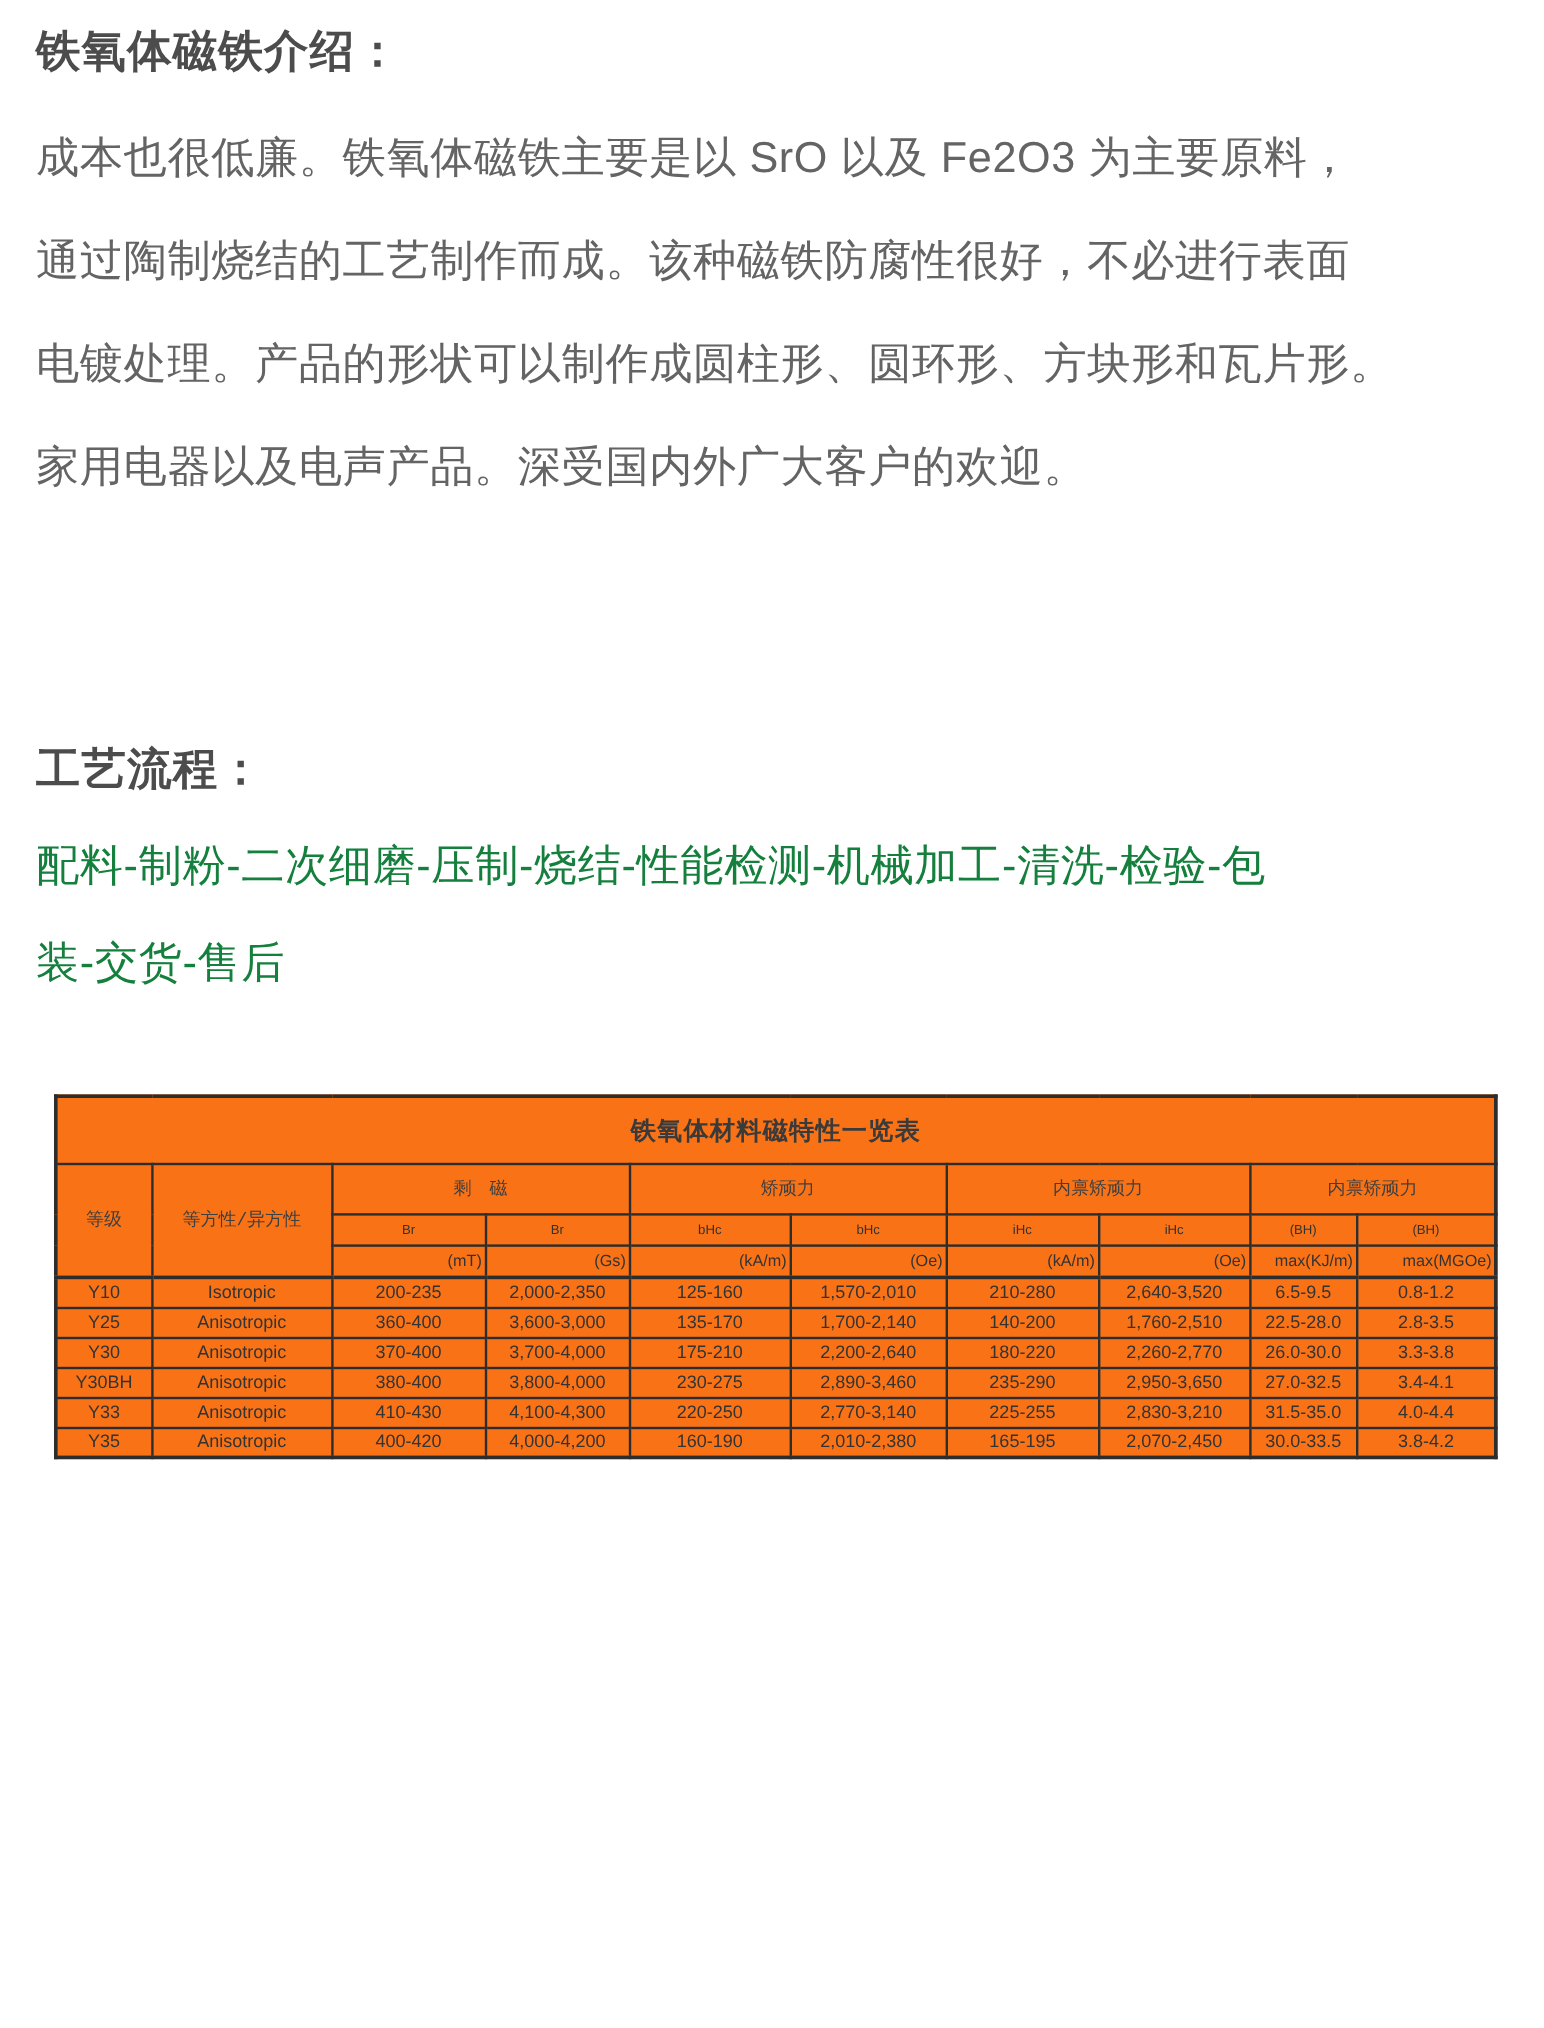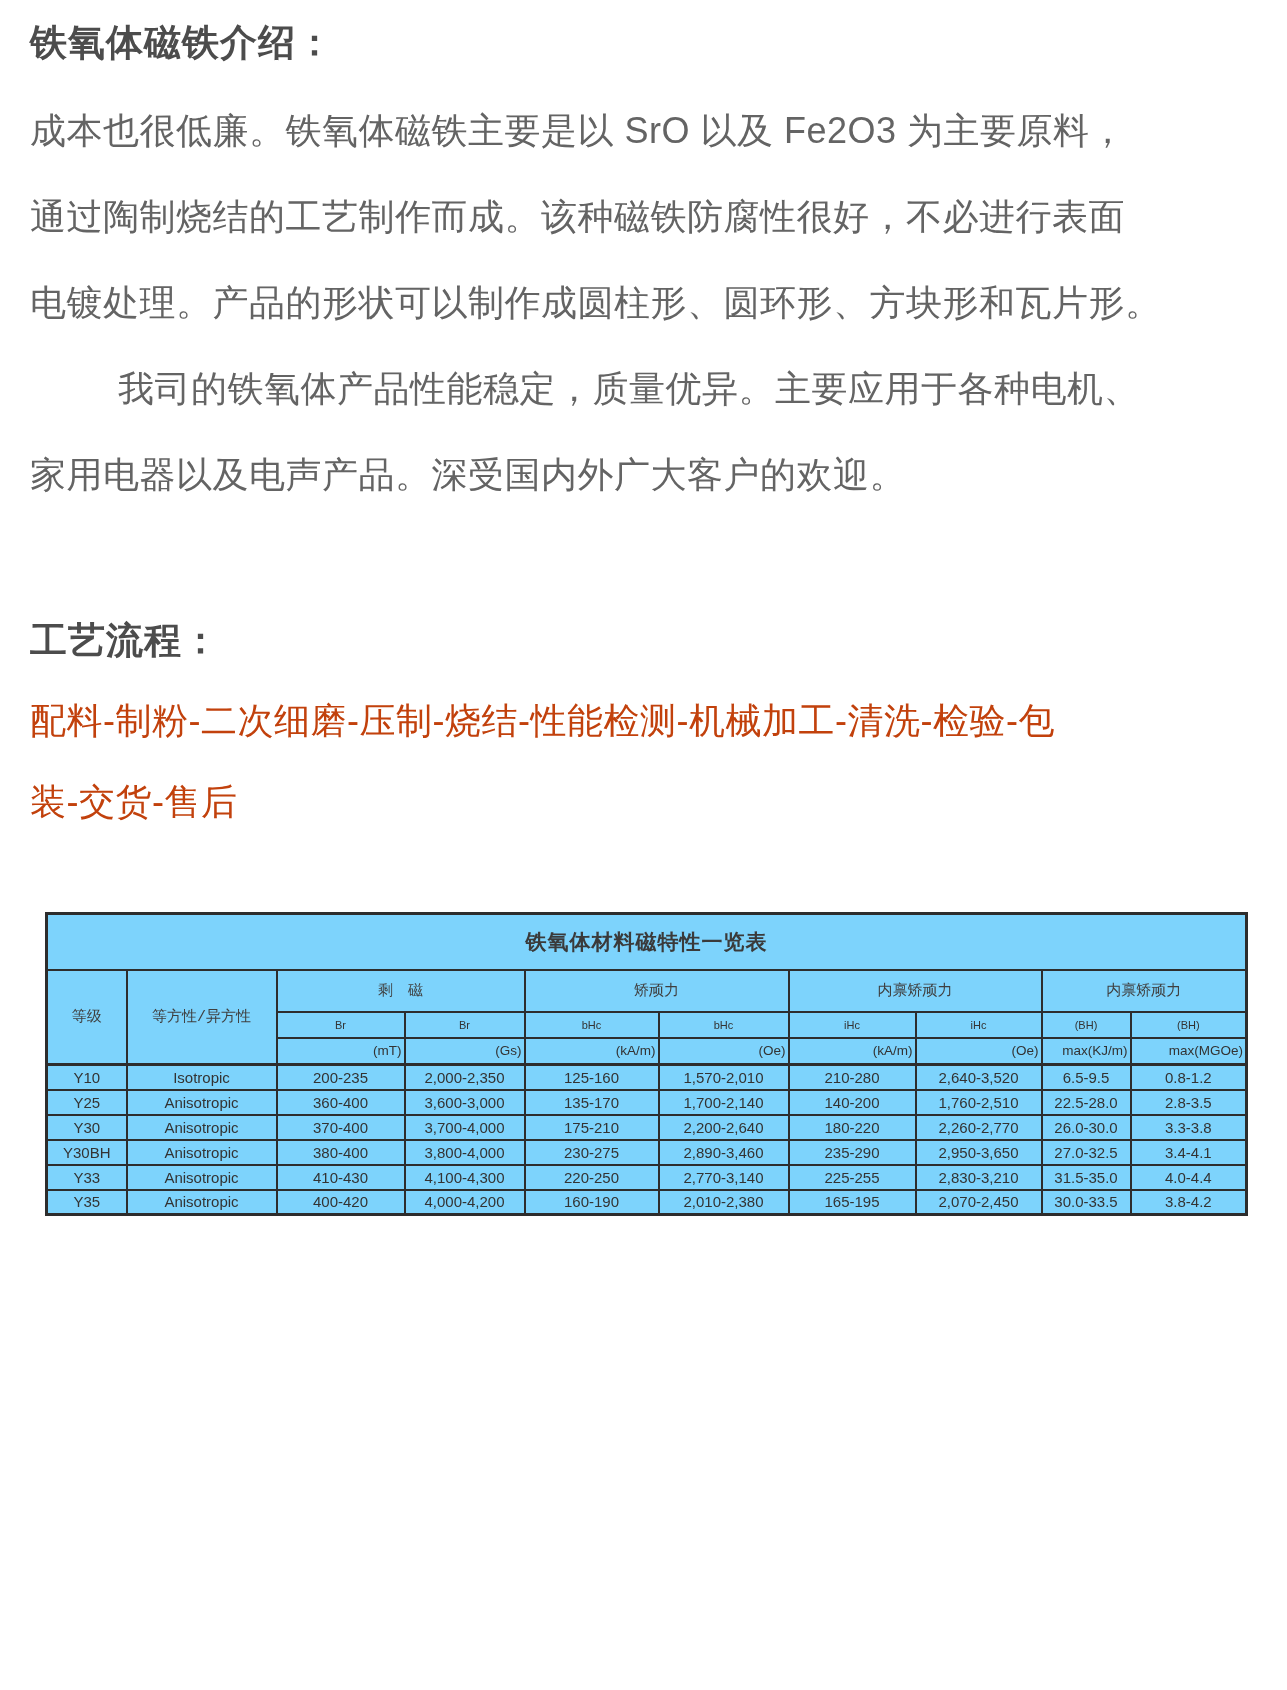--- a/index.html
+++ b/index.html
@@ -31,31 +31,31 @@
     color: #646464;
     white-space: nowrap;
     letter-spacing: 0.5px;
   }
   .line.indent { text-indent: 88px; }
   .process-block { position: absolute; top: 680px; left: 30px; width: 1240px; }
   .process-block .line {
     height: 81px;
     line-height: 81px;
     font-size: 36px;
-    color: #c2410c;
+    color: #15803d;
     white-space: nowrap;
     letter-spacing: 0.5px;
   }
   .table-wrap { position: absolute; top: 912px; left: 45px; }
   table.props {
     border-collapse: collapse;
     table-layout: fixed;
     width: 1200px;
     border: 3px solid #2d2d2d;
-    background: #7dd3fc;
+    background: #f97316;
   }
   table.props td {
     border: 2px solid #2d2d2d;
     text-align: center;
     vertical-align: middle;
     color: #333333;
     overflow: hidden;
     white-space: nowrap;
     padding: 0 2px;
   }
@@ -76,21 +76,20 @@
 <body>
 
 <div class="page">
 
   <div id="intro-heading" class="doc-heading">铁氧体磁铁介绍：</div>
 
   <div class="intro-block">
     <div class="line">成本也很低廉。铁氧体磁铁主要是以 SrO 以及 Fe2O3 为主要原料，</div>
     <div class="line">通过陶制烧结的工艺制作而成。该种磁铁防腐性很好，不必进行表面</div>
     <div class="line">电镀处理。产品的形状可以制作成圆柱形、圆环形、方块形和瓦片形。</div>
-    <div class="line indent">我司的铁氧体产品性能稳定，质量优异。主要应用于各种电机、</div>
     <div class="line">家用电器以及电声产品。深受国内外广大客户的欢迎。</div>
   </div>
 
   <div id="process-heading" class="doc-heading">工艺流程：</div>
 
   <div class="process-block">
     <div class="line">配料-制粉-二次细磨-压制-烧结-性能检测-机械加工-清洗-检验-包</div>
     <div class="line">装-交货-售后</div>
   </div>
 

